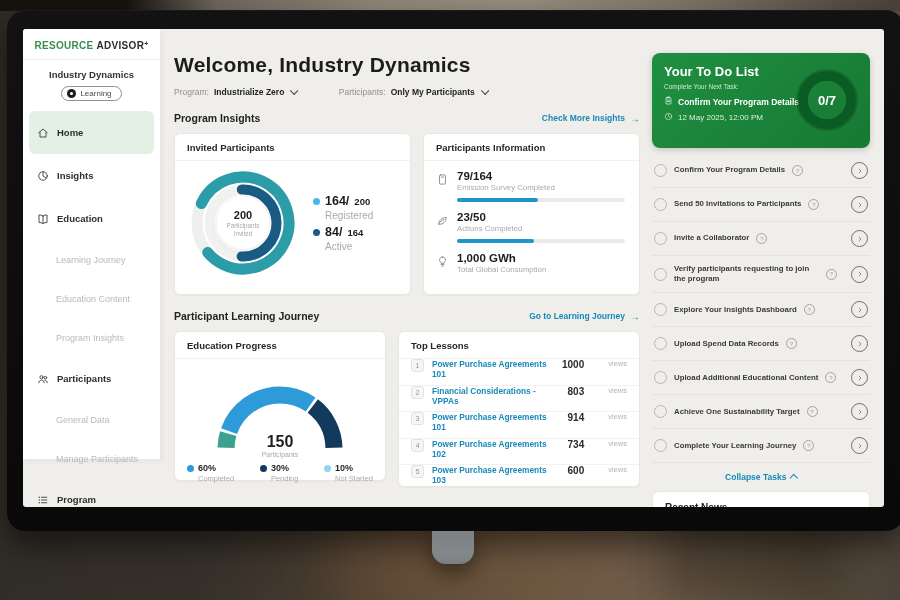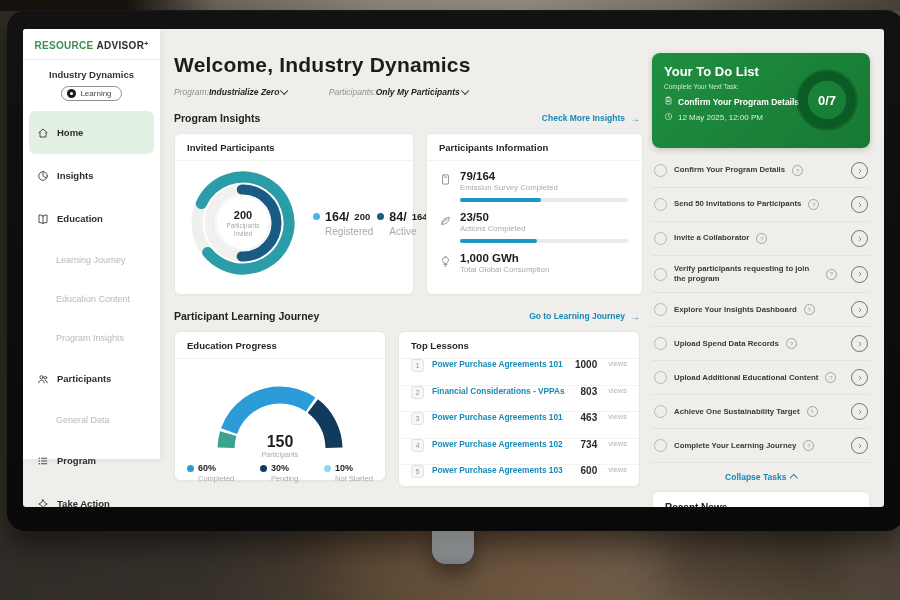--- a/index.html
+++ b/index.html
@@ -34,40 +34,40 @@
   .nav-item{display:flex;align-items:center;gap:8px;height:27px;padding:8px 8px;border-radius:6px;font-size:9.5px;font-weight:bold;color:#2e2e2e;cursor:default;}
   .nav-item.sub{height:23px;padding-left:27px;font-weight:normal;color:#b9b9b6;font-size:9px;}
   .nav-item.active{background:#e2f1e3;}
   .nav-ico{width:12px;height:12px;color:#3c3c3a;display:inline-flex;flex:none;}
   .nav-ico svg{width:12px;height:12px;}
 
   
   .main{position:absolute;left:151px;top:0;width:466px;}
   h1.title{margin:24px 0 0;font-size:21px;font-weight:bold;color:#1c1c1c;letter-spacing:.2px;}
   .filters{display:flex;gap:42px;margin-top:10px;font-size:8.5px;align-items:center;}
-  .filter{display:flex;align-items:center;cursor:pointer;font-style:italic;}
+  .filter{display:flex;align-items:center;gap:5px;cursor:pointer;}
   .f-label{color:#8f8f8c;} .f-value{font-weight:bold;color:#1f1f1f;}
   .chev{width:4.5px;height:4.5px;border-left:1.4px solid #444;border-bottom:1.4px solid #444;transform:rotate(-45deg);display:inline-block;margin:-2px 0 0 2px;}
   .chev-up{width:4.5px;height:4.5px;border-left:1.4px solid currentColor;border-top:1.4px solid currentColor;transform:rotate(45deg);display:inline-block;}
   .sec-row{display:flex;justify-content:space-between;align-items:center;margin-top:15px;}
   .sec-title{font-size:10.5px;font-weight:bold;color:#232323;}
   .sec-link{font-size:8.5px;font-weight:bold;color:var(--link);display:flex;align-items:center;gap:5px;cursor:pointer;}
   .sec-link .arrow{font-size:10px;}
   .crow{display:flex;gap:12px;margin-top:9px;align-items:flex-start;}
   .card{background:#fff;border:1px solid #e7e7e3;border-radius:6px;box-shadow:0 1px 2px rgba(0,0,0,.04);box-sizing:border-box;}
   .card-h{padding:8px 12px 7px;font-size:9.5px;font-weight:bold;color:#262626;border-bottom:1px solid #f1f1ee;}
 
   .c-invited{width:240px;height:162px;}
   .inv-body{display:flex;align-items:center;gap:12px;padding:4px 4px 4px 10px;}
   .donut-wrap{position:relative;width:116px;height:116px;flex:none;}
   .donut-wrap svg{display:block;}
   .donut-center{position:absolute;left:50%;top:50%;transform:translate(-50%,-50%);width:52px;height:52px;border-radius:50%;background:#fff;box-shadow:0 1px 6px rgba(0,0,0,.10);display:flex;flex-direction:column;align-items:center;justify-content:center;text-align:center;}
   .dc-val{font-size:11px;font-weight:bold;color:#1d1d1d;}
   .dc-lab{font-size:6.3px;color:#a9a9a6;width:44px;line-height:1.25;margin-top:1px;}
-  .inv-legend{display:flex;flex-direction:row;gap:4px;}
+  .inv-legend{display:flex;flex-direction:column;gap:4px;}
   .lg-top{display:flex;align-items:center;gap:5px;}
   .dot{width:7px;height:7px;border-radius:50%;flex:none;}
   .lg-big{font-size:12.5px;font-weight:bold;color:#1c1c1c;}
   .lg-small{font-size:9.5px;font-weight:bold;color:#1c1c1c;}
   .lg-lab{font-size:10px;color:#a9a9a6;margin:2px 0 0 12px;}
 
   .c-info{flex:1;height:162px;}
   .info-rows{padding:9px 14px 0 12px;}
   .info-row{display:flex;gap:8px;margin-bottom:9px;}
   .info-ico{width:13px;height:13px;color:#8f8f8c;margin-top:2px;flex:none;}
@@ -86,21 +86,21 @@
   .edu-legend{display:flex;justify-content:space-between;padding:5px 12px 0;}
   .el-top{display:flex;align-items:center;gap:4px;font-size:9px;font-weight:bold;color:#1e1e1e;}
   .el-lab{font-size:7.5px;color:#a9a9a6;margin:1px 0 0 11px;}
 
   .c-lessons{flex:1;height:156px;}
   .lesson-row{display:flex;gap:8px;padding:0 12px;height:25.5px;border-bottom:1px solid #f2f2ef;}
   .lesson-row:last-child{border-bottom:none;}
   .rank{width:11px;height:11px;border:1px solid #e2e2df;background:#f6f6f4;border-radius:3px;font-size:6.5px;color:#8f8f8c;display:flex;align-items:center;justify-content:center;flex:none;}
   .l-title{flex:1;font-size:8.3px;font-weight:bold;color:var(--link);cursor:pointer;}
   .l-views{font-size:10px;font-weight:bold;color:#2a2a2a;}
-  .l-word{font-size:7.5px;color:#b3b3b0;margin-left:3px;}
+  .l-word{font-size:7.5px;color:#b3b3b0;margin-left:16px;}
 
   
   .right{position:absolute;left:629px;top:24px;width:218px;}
   .todo-card{position:relative;height:95px;border-radius:8px;background:linear-gradient(135deg,#1f8f40,#177933);box-shadow:0 2px 6px rgba(0,0,0,.18);padding:11px 12px;box-sizing:border-box;color:#fff;}
   .td-title{font-size:13px;font-weight:bold;}
   .td-sub{font-size:6.5px;color:#cdeacf;margin-top:4px;}
   .td-task{display:flex;align-items:center;gap:5px;font-size:8.5px;font-weight:bold;margin-top:6px;}
   .td-task svg,.td-due svg{width:9px;height:9px;flex:none;}
   .td-due{display:flex;align-items:center;gap:5px;font-size:8px;color:#d9efdc;margin-top:5px;}
   .ring-wrap{position:absolute;right:10px;top:14px;width:66px;height:66px;}
@@ -184,20 +184,23 @@
                 <path d="M3.5 19.5c0-3 2.5-5 5.5-5s5.5 2 5.5 5"></path>
                 <circle cx="16.8" cy="9.5" r="2.6"></circle>
                 <path d="M16 14.7c2.6.2 4.5 2 4.5 4.8"></path>
               </svg>
             </span>
             <span>Participants</span>
           </div>
           <div class="nav-item sub">
             <span>General Data</span>
           </div>
+          <div class="nav-item sub">
+            <span>Manage Participants</span>
+          </div>
           <div class="nav-item">
             <span class="nav-ico">
               <svg viewBox="0 0 24 24" fill="none" stroke="currentColor" stroke-width="1.8" stroke-linecap="round" stroke-linejoin="round">
                 <path d="M4.5 6.5h.01M4.5 12h.01M4.5 17.5h.01" stroke-width="2.6"></path>
                 <path d="M9 6.5h10.5M9 12h10.5M9 17.5h10.5"></path>
               </svg>
             </span>
             <span>Program</span>
           </div>
           <div class="nav-item">
@@ -381,21 +384,21 @@
               </div>
               <div class="lesson-row">
                 <span class="rank">2</span>
                 <span class="l-title">Financial Considerations - VPPAs</span>
                 <span class="l-views">803</span>
                 <span class="l-word">views</span>
               </div>
               <div class="lesson-row">
                 <span class="rank">3</span>
                 <span class="l-title">Power Purchase Agreements 101</span>
-                <span class="l-views">463</span>
+                <span class="l-views">914</span>
                 <span class="l-word">views</span>
               </div>
               <div class="lesson-row">
                 <span class="rank">4</span>
                 <span class="l-title">Power Purchase Agreements 102</span>
                 <span class="l-views">734</span>
                 <span class="l-word">views</span>
               </div>
               <div class="lesson-row">
                 <span class="rank">5</span>

